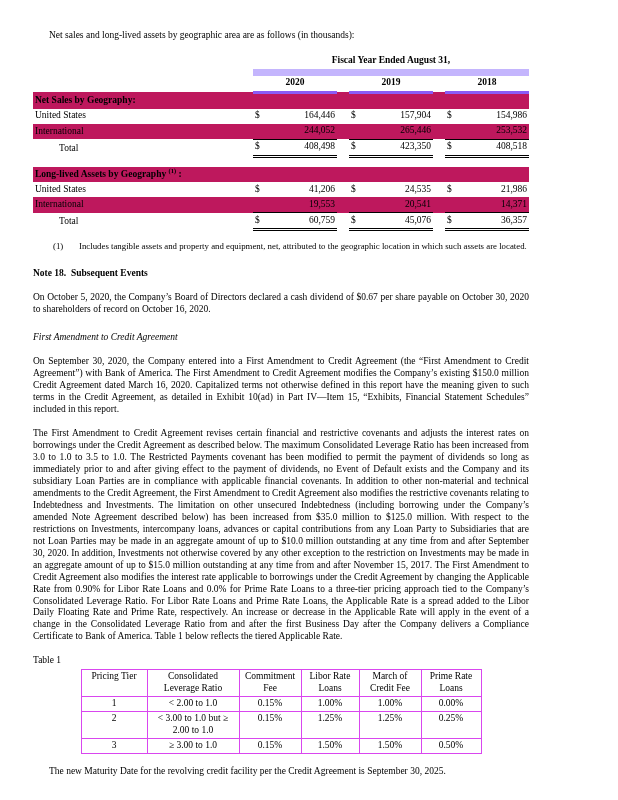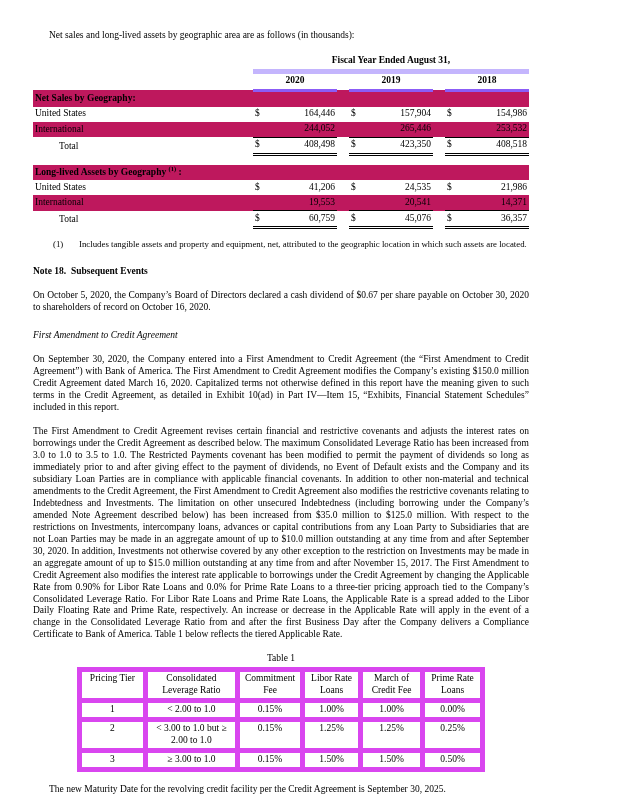--- a/index.html
+++ b/index.html
@@ -15,41 +15,41 @@
     overflow: hidden;
   }
   .para { margin: 0 0 12px 0; text-align: justify; }
   .indent-first { text-indent: 16px; }
   .heading-bold { font-weight: bold; margin: 16px 0 12px 0; }
   .heading-italic { font-style: italic; margin: 16px 0 12px 0; }
 
   
   table.geo { width: 100%; border-collapse: collapse; margin-top: 4px; }
   .geo td { padding: 1.5px 2px; vertical-align: bottom; white-space: nowrap; }
-  .geo .fy { text-align: center; font-weight: bold; border-bottom: 5px solid #c4b5fd; font-family: Liberation Serif, serif; }
+  .geo .fy { text-align: center; font-weight: bold; border-bottom: 7px solid #c4b5fd; font-family: Liberation Serif, serif; }
   .geo .yr { text-align: center; font-weight: bold; border-bottom: 3px solid #8b5cf6; }
   .geo .sect { font-weight: bold; }
   .geo .num { text-align: right; }
   .geo .dol { text-align: left; }
   .geo .indent { padding-left: 26px; }
   .geo .tot { border-top: 1px solid #000; border-bottom: 3px double #000; }
   .geo tr.shade { background: #be185d; }
   .geo tr.gap td { height: 11px; }
   sup.fnref { font-size: 6.5px; vertical-align: super; line-height: 0; }
 
   
   .footnote { display: flex; margin: 10px 0 0 20px; font-size: 8.8px; }
   .footnote .fn-marker { width: 26px; flex: 0 0 26px; text-align: left; }
   .footnote .fn-text { flex: 1; }
 
   
-  .t1-title { text-align: center; margin: 10px 0 2px 0; }
+  .t1-title { text-align: left; margin: 10px 0 2px 0; }
   table.t1 { margin: 0 auto; border-collapse: collapse; }
   .t1 th, .t1 td {
-    border: 5px solid #d946ef;
+    border: 1px solid #d946ef;
     padding: 1px 5px;
     text-align: center;
     font-weight: normal;
     vertical-align: top;
     font-size: 9.5px;
     line-height: 1.25;
   }
 
   .closing { margin: 12px 0 6px 0; text-indent: 16px; }
   .page-number { text-align: center; margin-top: 4px; }

